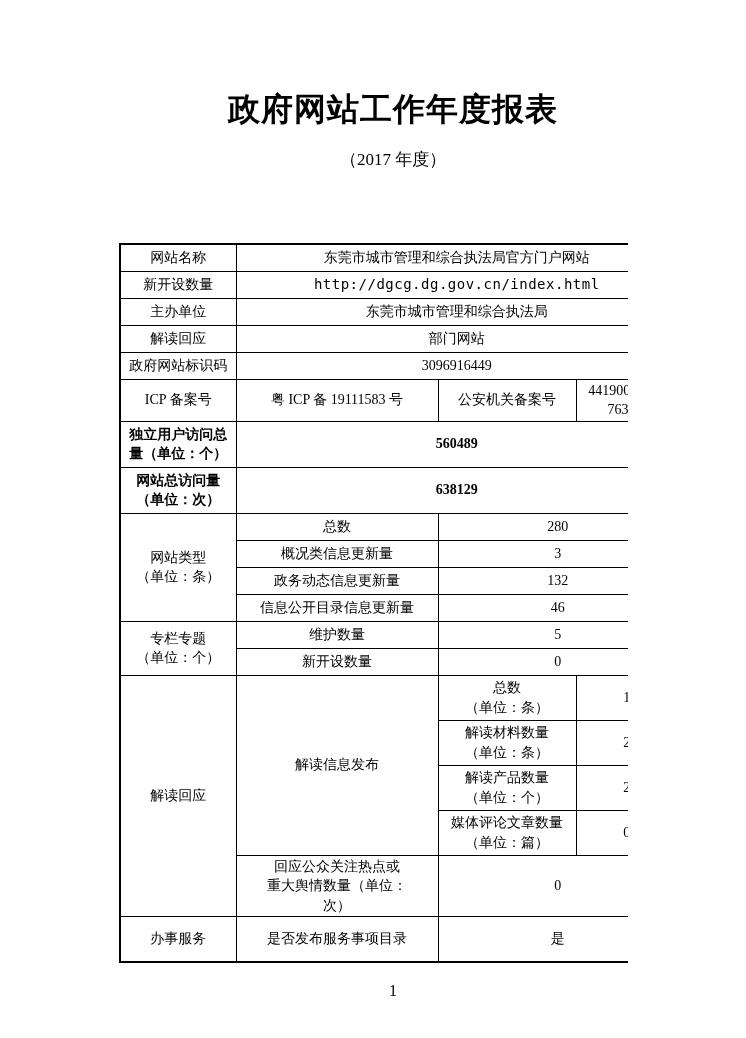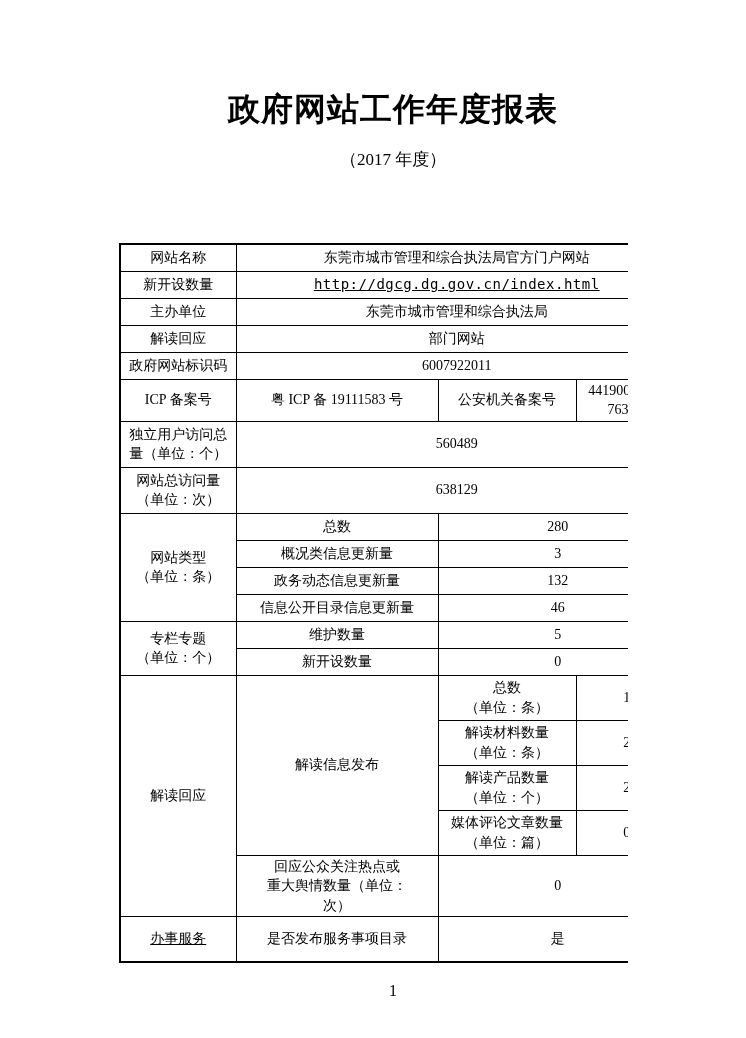--- a/index.html
+++ b/index.html
@@ -59,31 +59,30 @@
     text-align: center;
     vertical-align: middle;
     font-size: 14px;
     line-height: 1.4;
     padding: 1px 4px;
     overflow: hidden;
   }
   tr.h27 { height: 27px; }
   tr.h42 { height: 42px; }
   tr.h45 { height: 45px; }
-  tr.h46 { height: 46px; }
+  tr.h46 { height: 46px; font-weight: bold; }
   tr.h49 { height: 49px; }
   td.pre { white-space: pre-line; }
   td.dense { line-height: 1.2; }
   td.mono {
     font-family: "DejaVu Sans Mono", "Liberation Mono", monospace;
     font-size: 13px;
     letter-spacing: 0.5px;
-    text-decoration: underline;
-  }
-  td.vbottom { vertical-align: bottom; padding-bottom: 3px; text-decoration: underline; }
+  }
+  td.vbottom { vertical-align: bottom; padding-bottom: 3px; }
   td.vtop { vertical-align: top; padding-top: 6px; }
   .page-number {
     position: absolute;
     top: 982px;
     left: 0;
     width: 746px;
     text-align: center;
     font-size: 16px;
   }
 </style>
@@ -115,21 +114,21 @@
       <tr class="h27">
         <td>主办单位</td>
         <td colspan="3">东莞市城市管理和综合执法局</td>
       </tr>
       <tr class="h27">
         <td>解读回应</td>
         <td colspan="3">部门网站</td>
       </tr>
       <tr class="h27">
         <td>政府网站标识码</td>
-        <td colspan="3">6007922011</td>
+        <td colspan="3">3096916449</td>
       </tr>
 
       <tr class="h42">
         <td>ICP 备案号</td>
         <td>粤 ICP 备 19111583 号</td>
         <td>公安机关备案号</td>
         <td class="pre">44190002000
 763 号</td>
       </tr>
 

